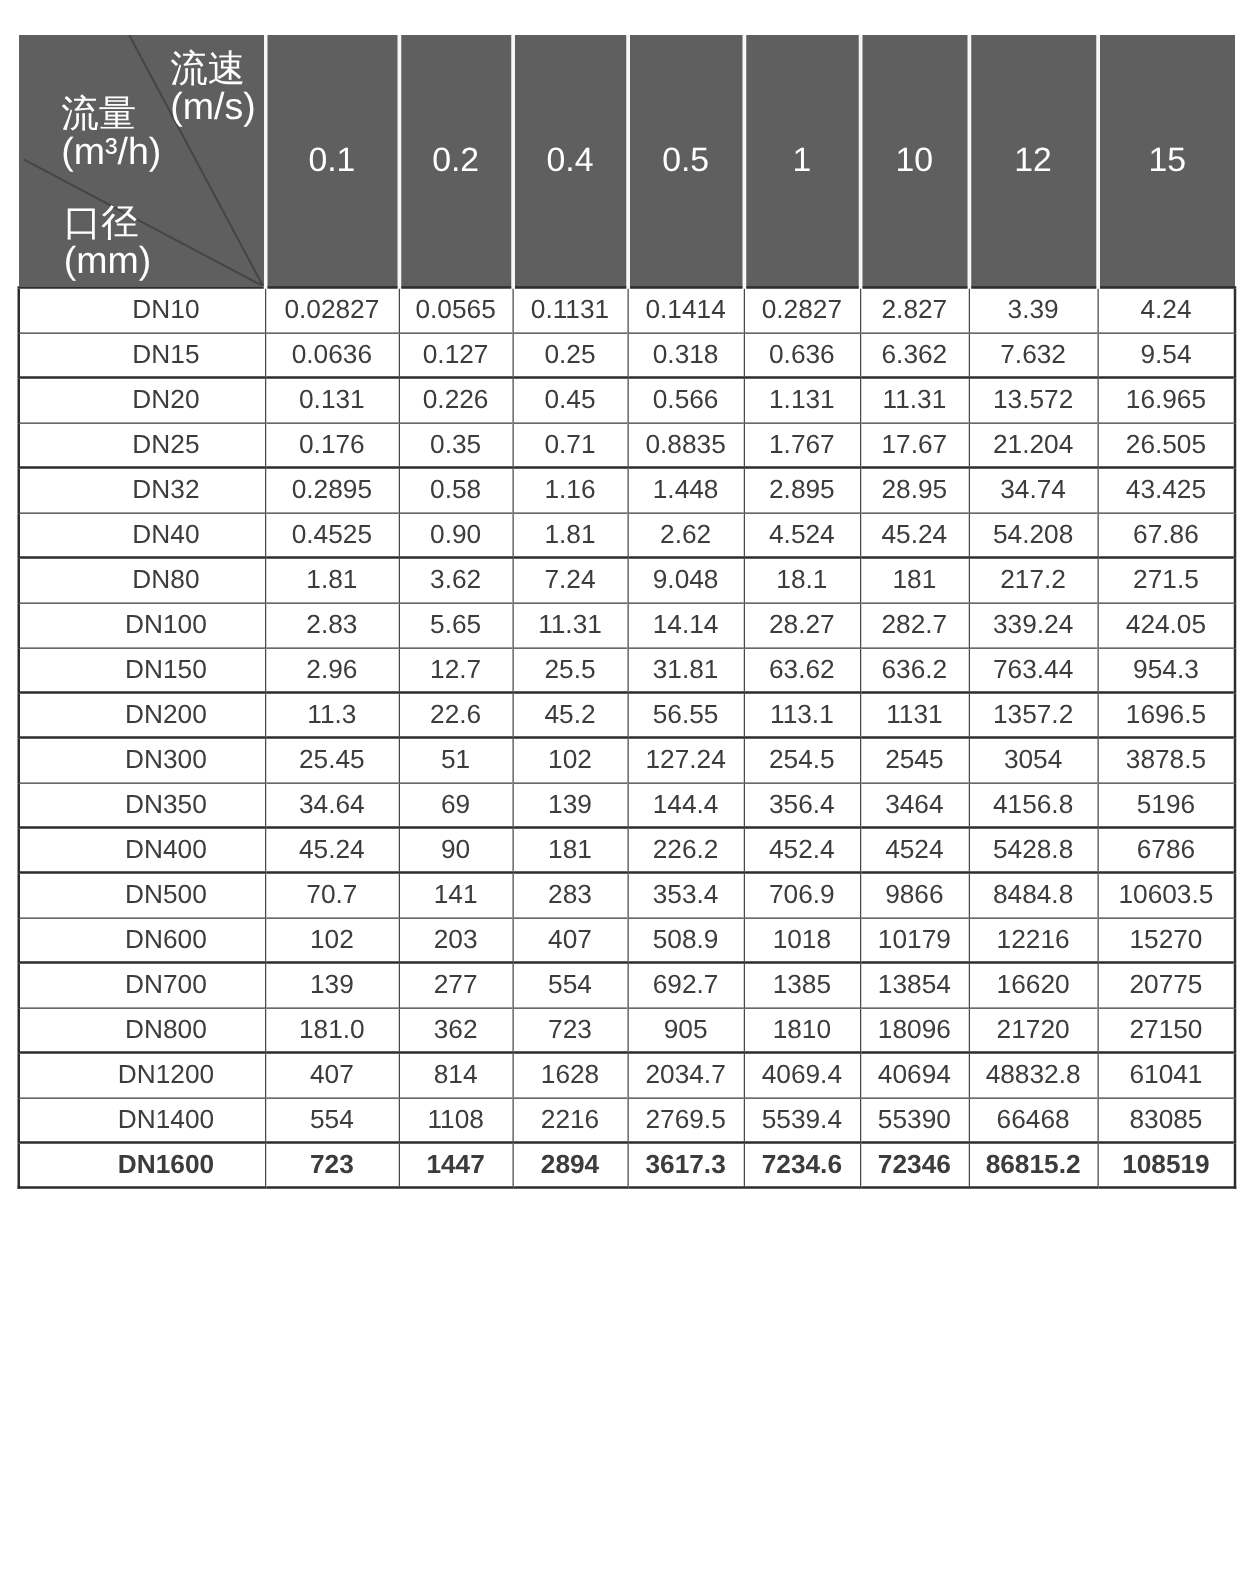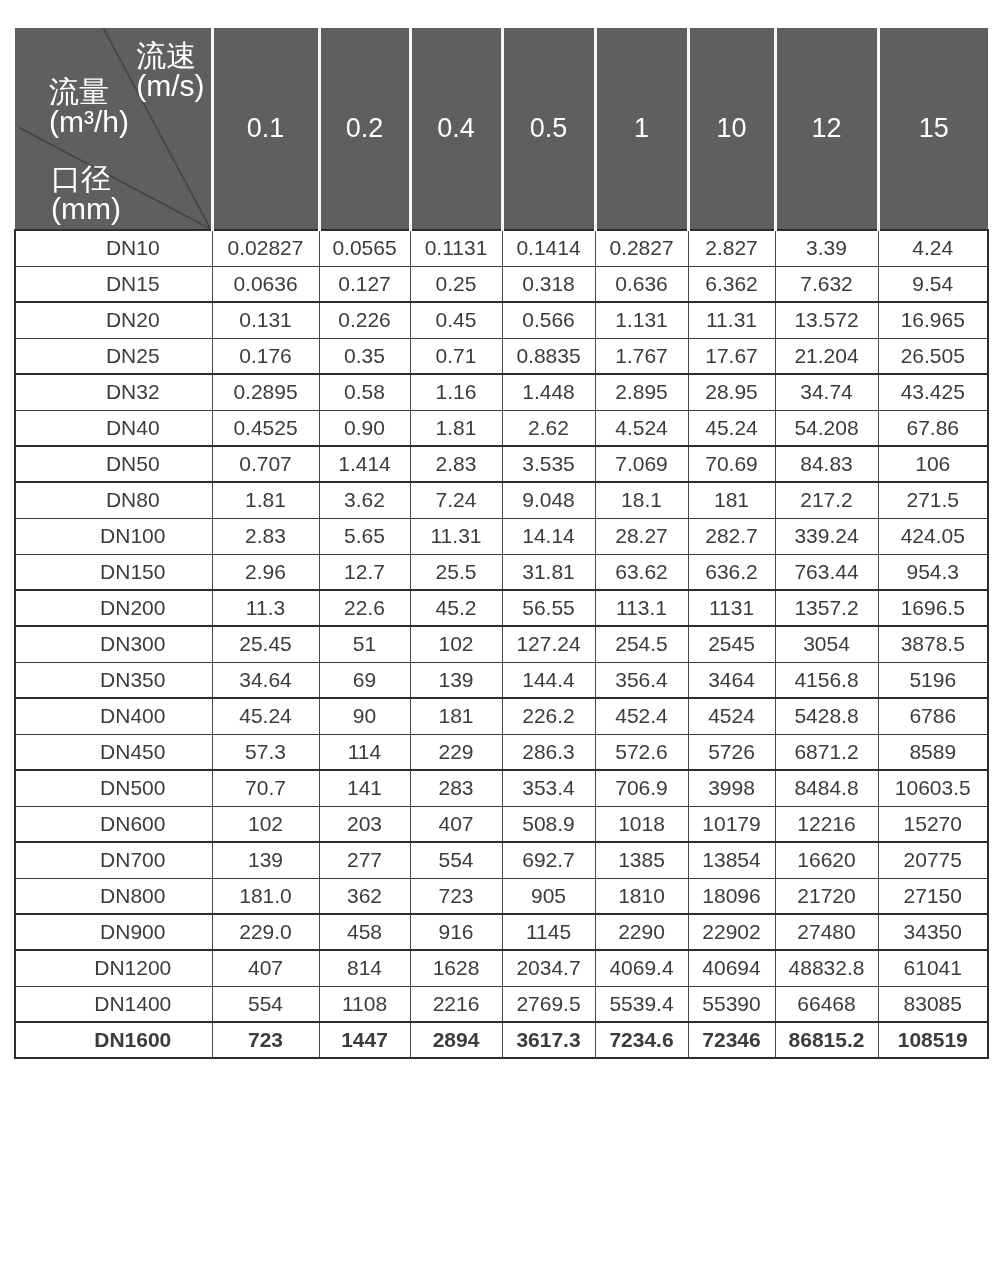--- a/index.html
+++ b/index.html
@@ -177,31 +177,20 @@
           <td>0.4525</td>
           <td>0.90</td>
           <td>1.81</td>
           <td>2.62</td>
           <td>4.524</td>
           <td>45.24</td>
           <td>54.208</td>
           <td>67.86</td>
         </tr>
         <tr class="thick">
-          <td class="dn">DN50</td>
-          <td>0.707</td>
-          <td>1.414</td>
-          <td>2.83</td>
-          <td>3.535</td>
-          <td>7.069</td>
-          <td>70.69</td>
-          <td>84.83</td>
-          <td>106</td>
-        </tr>
-        <tr class="thick">
           <td class="dn">DN80</td>
           <td>1.81</td>
           <td>3.62</td>
           <td>7.24</td>
           <td>9.048</td>
           <td>18.1</td>
           <td>181</td>
           <td>217.2</td>
           <td>271.5</td>
         </tr>
@@ -264,39 +253,28 @@
           <td class="dn">DN400</td>
           <td>45.24</td>
           <td>90</td>
           <td>181</td>
           <td>226.2</td>
           <td>452.4</td>
           <td>4524</td>
           <td>5428.8</td>
           <td>6786</td>
         </tr>
-        <tr>
-          <td class="dn">DN450</td>
-          <td>57.3</td>
-          <td>114</td>
-          <td>229</td>
-          <td>286.3</td>
-          <td>572.6</td>
-          <td>5726</td>
-          <td>6871.2</td>
-          <td>8589</td>
-        </tr>
         <tr class="thick">
           <td class="dn">DN500</td>
           <td>70.7</td>
           <td>141</td>
           <td>283</td>
           <td>353.4</td>
           <td>706.9</td>
-          <td>3998</td>
+          <td>9866</td>
           <td>8484.8</td>
           <td>10603.5</td>
         </tr>
         <tr>
           <td class="dn">DN600</td>
           <td>102</td>
           <td>203</td>
           <td>407</td>
           <td>508.9</td>
           <td>1018</td>
@@ -320,31 +298,20 @@
           <td>181.0</td>
           <td>362</td>
           <td>723</td>
           <td>905</td>
           <td>1810</td>
           <td>18096</td>
           <td>21720</td>
           <td>27150</td>
         </tr>
         <tr class="thick">
-          <td class="dn">DN900</td>
-          <td>229.0</td>
-          <td>458</td>
-          <td>916</td>
-          <td>1145</td>
-          <td>2290</td>
-          <td>22902</td>
-          <td>27480</td>
-          <td>34350</td>
-        </tr>
-        <tr class="thick">
           <td class="dn">DN1200</td>
           <td>407</td>
           <td>814</td>
           <td>1628</td>
           <td>2034.7</td>
           <td>4069.4</td>
           <td>40694</td>
           <td>48832.8</td>
           <td>61041</td>
         </tr>

